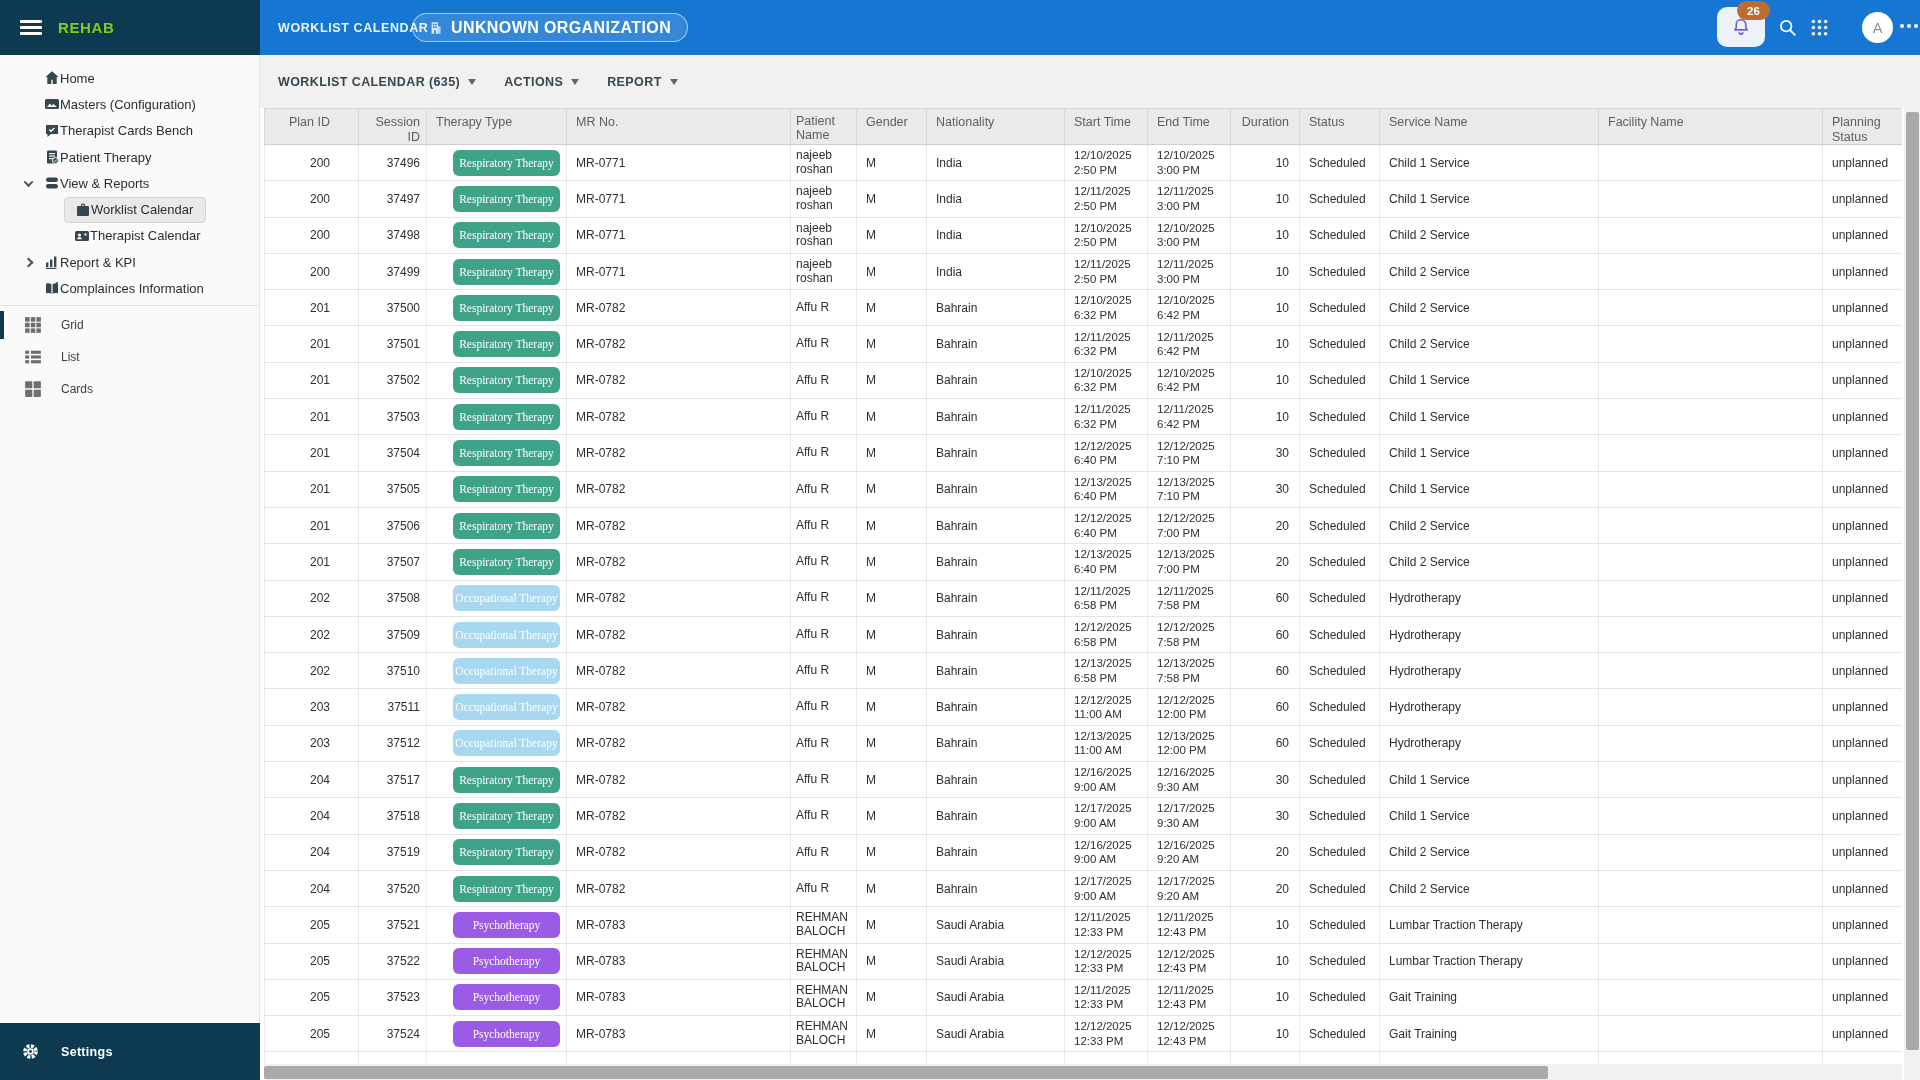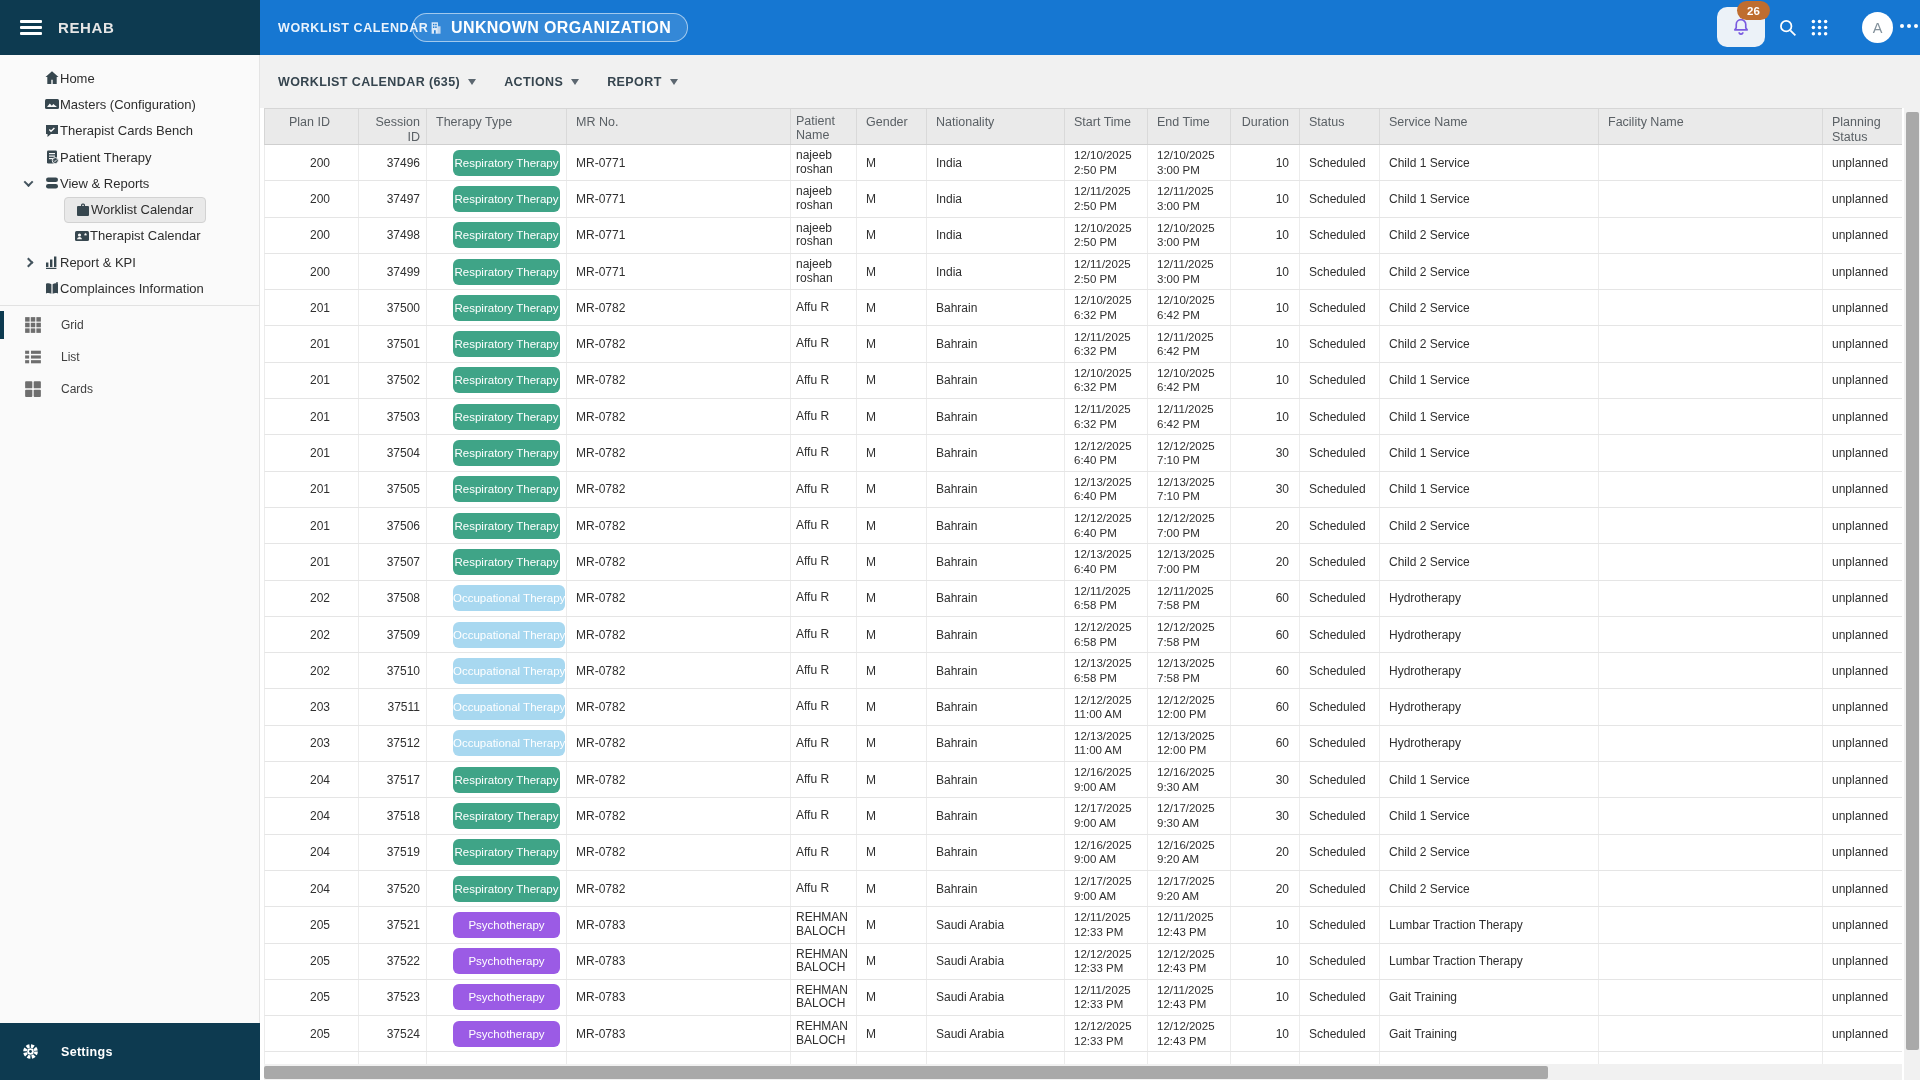--- a/index.html
+++ b/index.html
@@ -7,21 +7,21 @@
   #stage { position:relative; width:1920px; height:1080px; overflow:hidden;
            font-family:"Liberation Sans", sans-serif; background:#fff; }
 
   
   .sidebar { position:absolute; left:0; top:0; width:260px; height:1080px;
              background:#fafafa; border-right:1px solid #e4e4e4; }
   .sidebar-header { position:absolute; left:0; top:0; width:260px; height:55px;
                     background:#0d3a50; display:flex; align-items:center; }
   .hamburger { margin-left:20px; width:22px; cursor:pointer; }
   .hamburger i { display:block; height:2.6px; background:#fff; border-radius:1px; margin:3.6px 0; }
-  .brand { color:#e5e5e5; font-size:15px; font-weight:bold; letter-spacing:.6px; margin-left:16px; }
+  .brand { color:#84cc16; font-size:15px; font-weight:bold; letter-spacing:.6px; margin-left:16px; }
 
   .nav { position:absolute; left:0; top:65px; width:260px; }
   .nav-item { height:26.3px; display:flex; align-items:center; padding-left:20px; cursor:pointer; }
   .nav-item.child { padding-left:50px; }
   .chev-slot { width:16px; display:flex; align-items:center; justify-content:center; }
   .chev { width:7px; height:7px; border-right:2px solid #44545e; border-bottom:2px solid #44545e; }
   .chev.down  { transform:rotate(45deg) translate(-1px,-1px); }
   .chev.right { transform:rotate(-45deg); }
   .pill { display:flex; align-items:center; margin-left:8px; padding:4px 12px 4px 0; border-radius:4px; }
   .pill.active { background:#e9e9e9; border:1px solid #d2d2d2; padding-left:10px; margin-left:-2px; }
@@ -89,21 +89,21 @@
   .c0 { justify-content:flex-end; text-align:right; padding-right:28px; }
   .th.c0 { text-align:right; }
   .c1 { justify-content:flex-end; text-align:left; padding-right:6px; }
   .th.c1 { text-align:right; }
   .c9 { justify-content:flex-end; text-align:right; padding-right:10px; }
   .th.c9 { text-align:right; }
   .c4 { padding-left:5px; line-height:13.5px; }
   .dt { white-space:pre-line; font-size:11.5px; line-height:14.5px; }
   .badge { display:inline-block; width:113px; height:26px; line-height:26px; border-radius:6px;
            color:#fff; font-size:11.5px; font-weight:500; text-align:center; margin-left:17px;
-           white-space:nowrap; }
+           white-space:nowrap;font-family:Liberation Serif, serif; }
   .partial-row { height:12px; border-left:1px solid #ececec; }
   .partial-row .td { height:12px; border-bottom:none; }
 
   
   .vscroll { position:absolute; left:1904px; top:108px; width:16px; height:972px; background:#f1f1f1; cursor:pointer; }
   .vthumb { position:absolute; left:1.5px; top:4px; width:13px; height:938px; background:#a9a9a9; border-radius:2px; }
   .hscroll { position:absolute; left:264px; top:1064px; width:1638px; height:16px; background:#f1f1f1; cursor:pointer; }
   .hthumb { position:absolute; left:0; top:1.5px; height:13px; width:1284px; background:#a9a9a9; border-radius:2px; }
 </style>
 </head>

